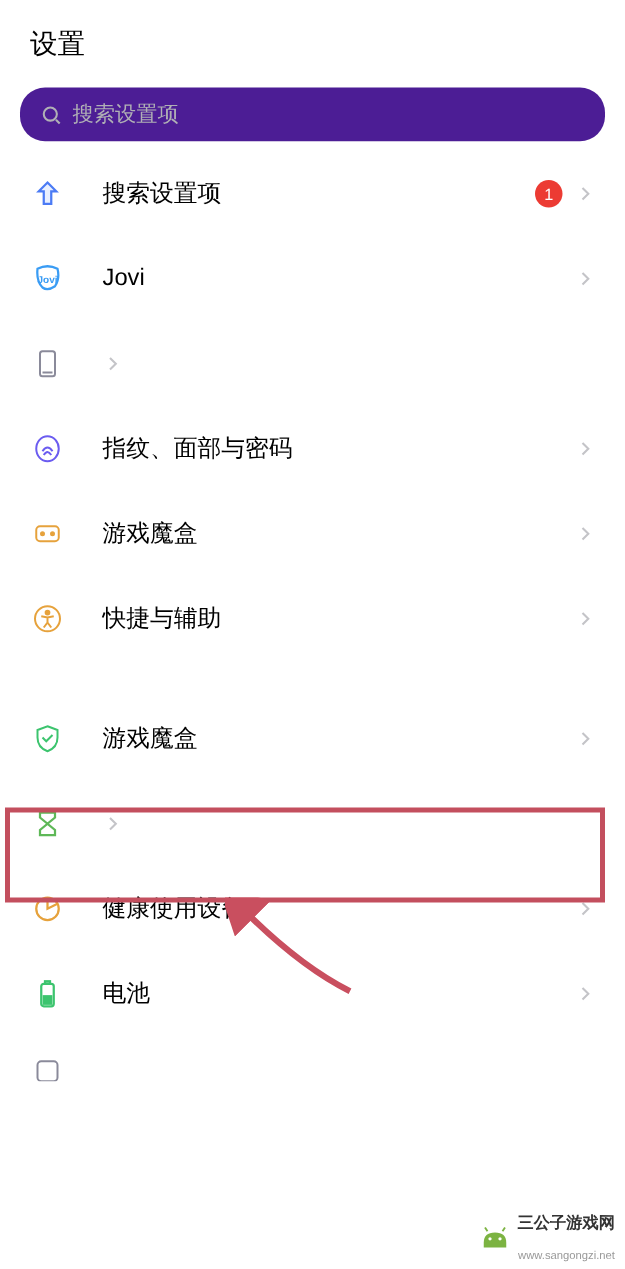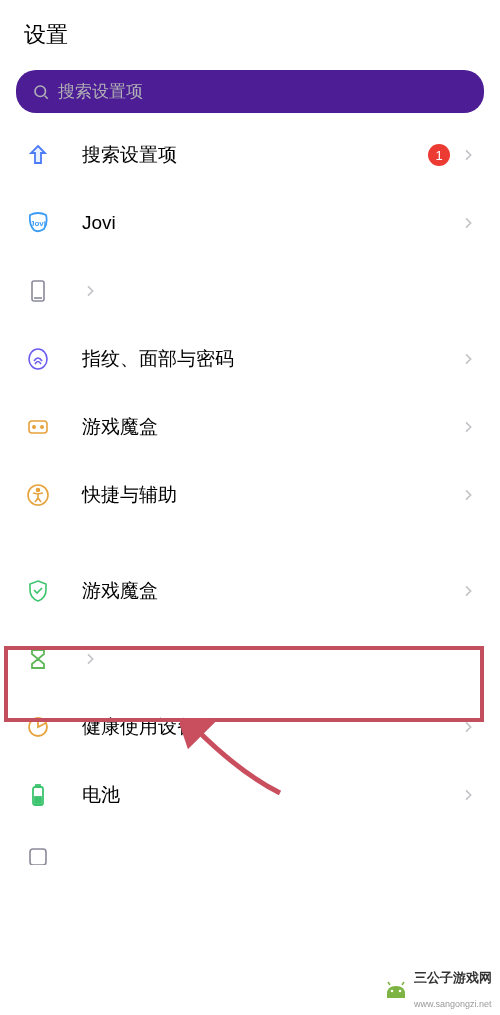--- a/index.html
+++ b/index.html
@@ -110,20 +110,21 @@
       pointer-events: none;
     }
     .watermark {
       position: absolute;
       right: 8px;
       bottom: 6px;
       display: flex;
       align-items: center;
       gap: 5px;
       z-index: 6;
+      text-align: right;
     }
     .wm-logo {
       width: 26px;
       height: 20px;
     }
     .wm-text {
       display: flex;
       flex-direction: column;
       line-height: 1;
     }

